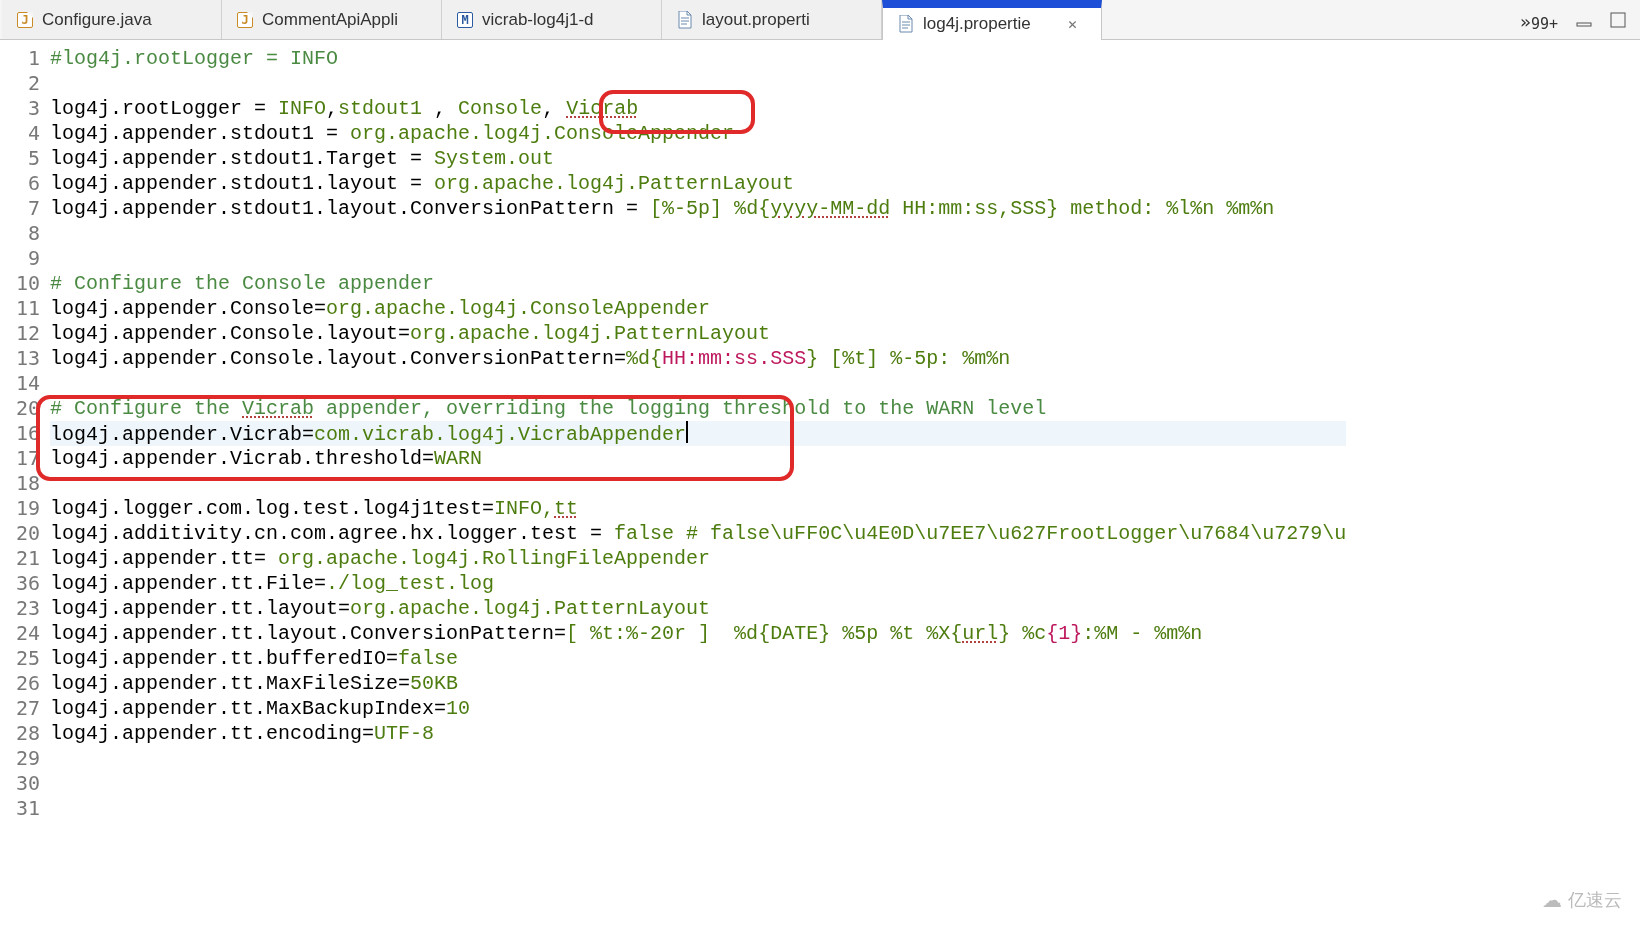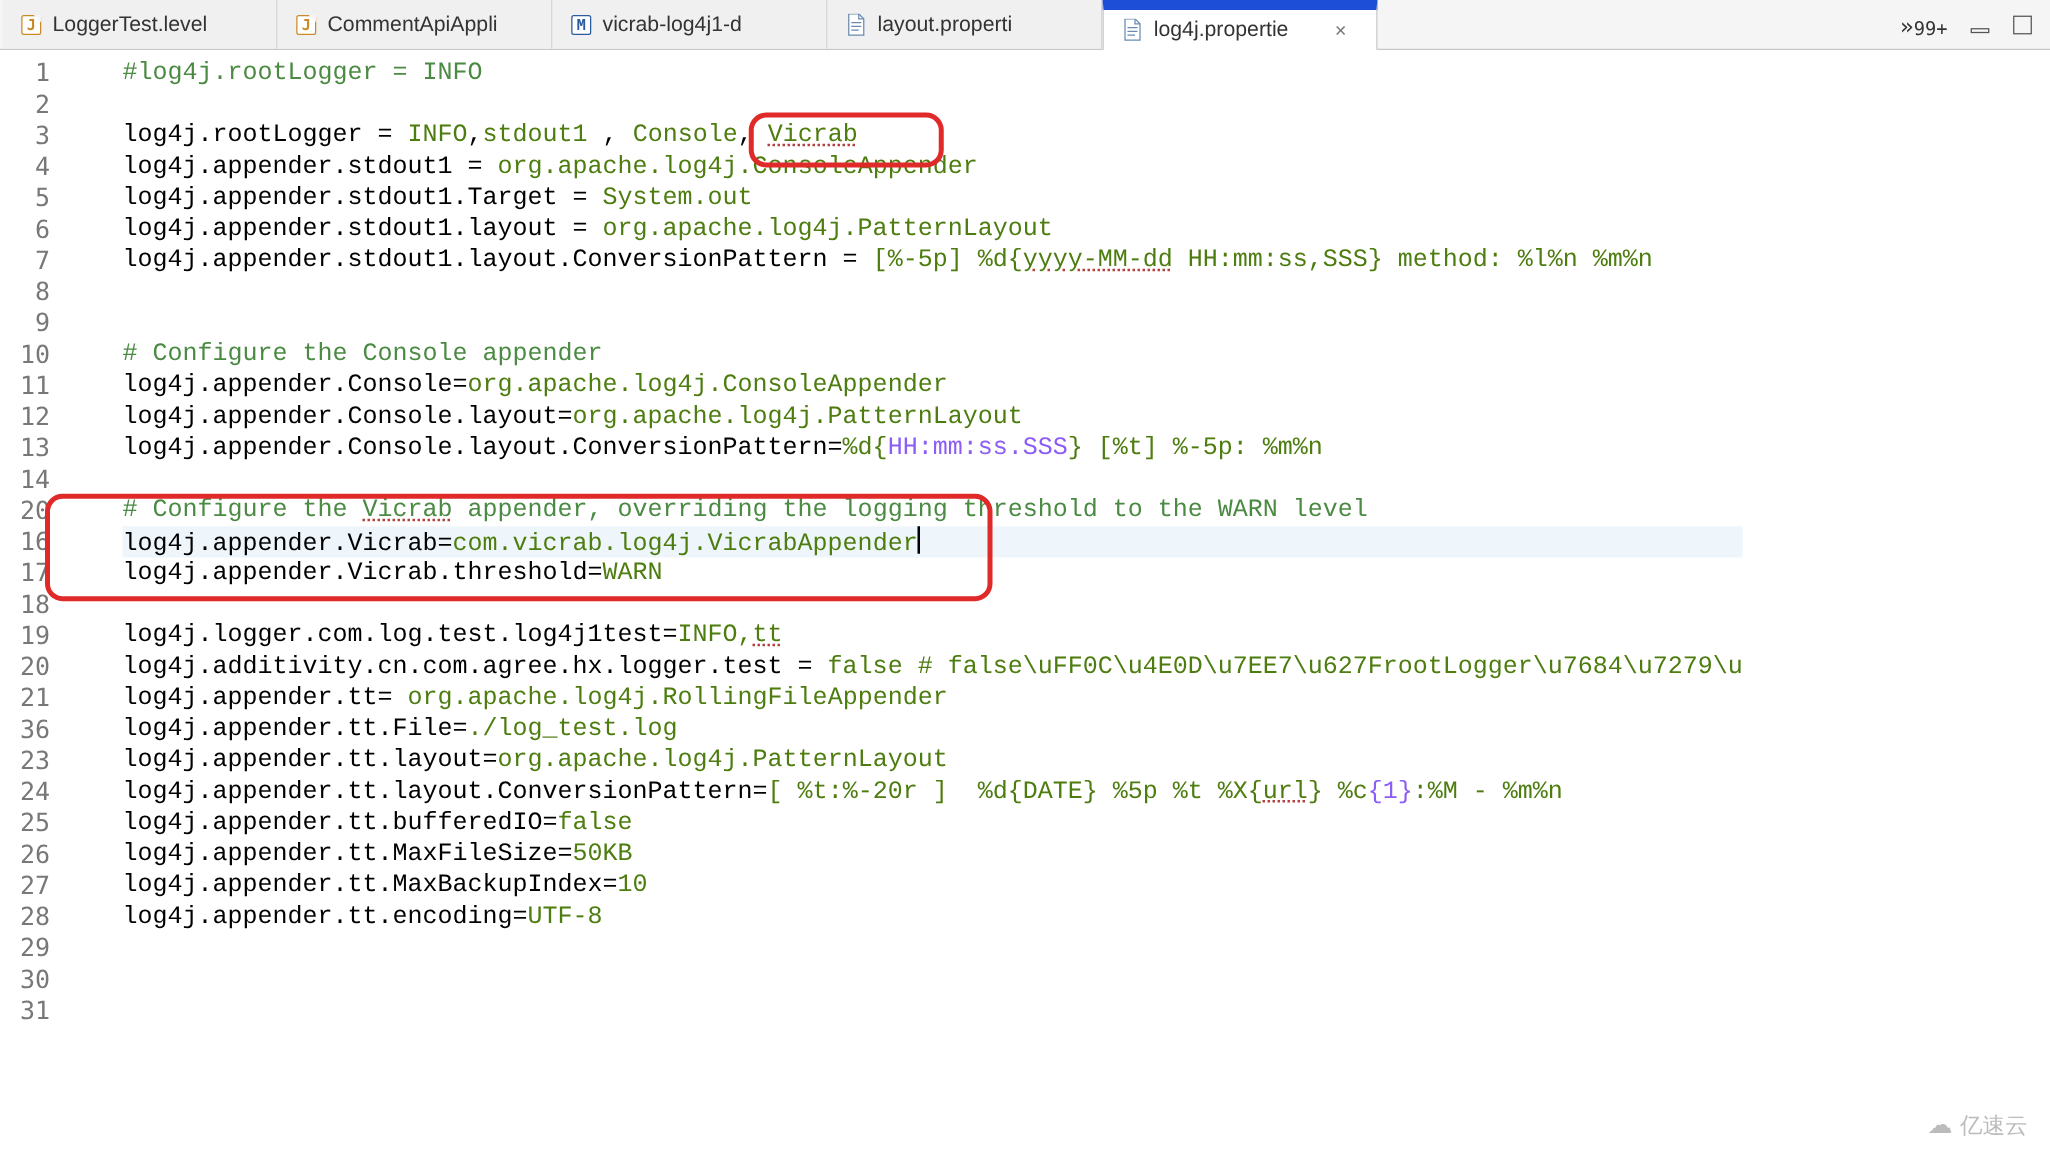--- a/index.html
+++ b/index.html
@@ -70,25 +70,25 @@
     padding: 6px 6px 0 0;
     user-select: none;
   }
   .gutter div { height: 25px; font-family: Menlo, Consolas, monospace; }
   .code {
     padding: 6px 0 0 4px;
     white-space: pre;
     color: #000;
     position: relative;
   }
-  .code .row { height: 25px; margin-left: 48px; }
+  .code .row { height: 25px; }
   .code .row.current { background: #eef6fb; }
   .k  { color: #4d7c0f; }       
   .cm { color: #4a8a42; }
-  .sq { color: #8b5cf6; }       
+  .sq { color: #be185d; }       
   .ul { text-decoration: underline dotted #b54040; text-underline-offset: 2px; }
   .cursor {
     display: inline-block;
     width: 0;
     border-right: 2px solid #000;
     height: 22px;
     vertical-align: -3px;
   }
   .hilite {
     position: absolute;
@@ -114,21 +114,21 @@
   .svg-icon { vertical-align: middle; }
 </style>
 </head>
 <body>
 
 <div class="tabbar">
     <div class="tab">
       <span class="icon">
         <span class="ico-j">J<span class="corner"></span></span>
       </span>
-      <span>LoggerTest.level</span>
+      <span>Configure.java</span>
     </div>
     <div class="tab">
       <span class="icon">
         <span class="ico-j">J<span class="corner"></span></span>
       </span>
       <span>CommentApiAppli</span>
     </div>
     <div class="tab">
       <span class="icon">
         <span class="ico-m">M</span>

